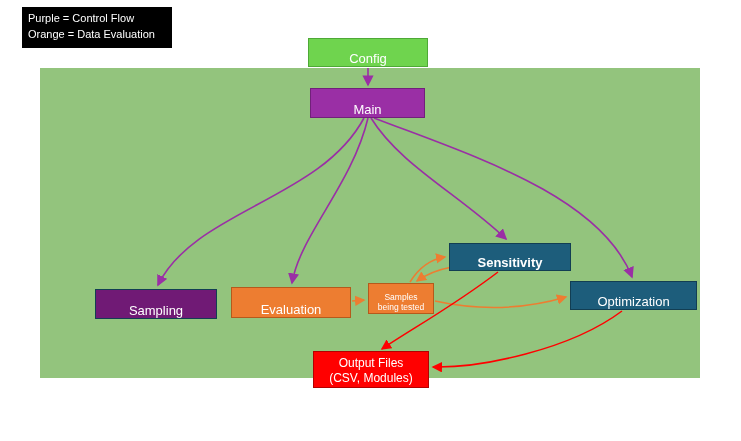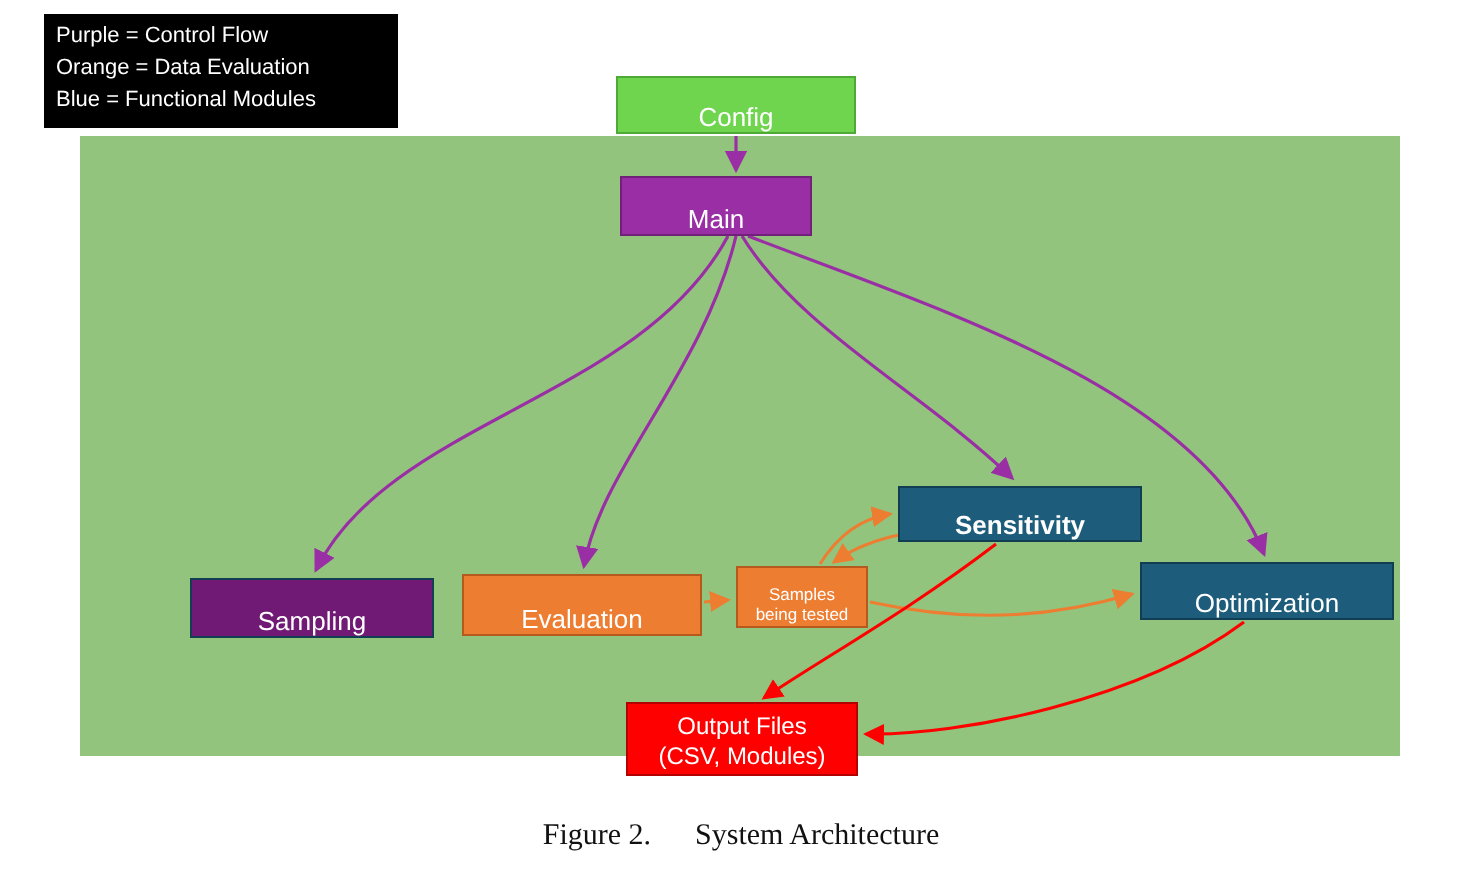--- a/index.html
+++ b/index.html
@@ -7,21 +7,21 @@
   .stage {
     position: relative;
     width: 741px;
     height: 441px;
     background: #ffffff;
     overflow: hidden;
   }
   .legend {
     position: absolute;
     left: 22px; top: 7px;
-    width: 177px;
+    width: 150px;
     background: #000000;
     color: #ffffff;
     font-size: 11px;
     line-height: 1.45;
     padding: 4px 6px 5px 6px;
     z-index: 5;
   }
   .canvas-green {
     position: absolute;
     left: 40px; top: 68px;
@@ -42,21 +42,21 @@
     flex-direction: column;
     align-items: center;
     justify-content: flex-end;
     color: #ffffff;
     font-size: 13px;
     text-align: center;
     z-index: 2;
     border: 1px solid rgba(0,0,0,0.25);
   }
   .node-config    { left: 308px; top: 38px;  width: 120px; height: 29px; background: #6fd44e; border-color: #4ea936; }
-  .node-main      { left: 310px; top: 88px;  width: 96px; height: 30px; background: #9a2fa5; border-color: #71217a; }
+  .node-main      { left: 310px; top: 88px;  width: 115px; height: 30px; background: #9a2fa5; border-color: #71217a; }
   .node-sampling  { left: 95px;  top: 289px; width: 122px; height: 30px; background: #701a75; border-color: #123e53; }
   .node-evaluation{ left: 231px; top: 287px; width: 120px; height: 31px; background: #ed7d31; border-color: #b55a1c; }
   .node-samples   { left: 368px; top: 283px; width: 66px;  height: 31px; background: #ed7d31; border-color: #b55a1c; font-size: 8.5px; line-height: 1.25; }
   .node-sensitivity { left: 449px; top: 243px; width: 122px; height: 28px; background: #1d5d7b; border-color: #123e53; font-weight: bold; }
   .node-optimization{ left: 570px; top: 281px; width: 127px; height: 29px; background: #1d5d7b; border-color: #123e53; }
   .node-output    { left: 313px; top: 351px; width: 116px; height: 37px; background: #ff0000; border-color: #b30000; font-size: 12px; line-height: 1.3; }
   .caption {
     position: absolute;
     left: 0; top: 410px;
     width: 741px;
@@ -69,21 +69,20 @@
   .caption .gap { display: inline-block; width: 22px; }
 </style>
 </head>
 <body>
 
 <div class="stage">
 
   <div class="legend">
     <div>Purple = Control Flow</div>
     <div>Orange = Data Evaluation</div>
-    <div>Blue = Functional Modules</div>
   </div>
 
   <div class="canvas-green"></div>
 
   <svg class="edges" viewBox="0 0 741 441">
     <defs>
       <marker id="arrow-purple" markerWidth="8" markerHeight="8" refX="6" refY="3.5" orient="auto" markerUnits="strokeWidth">
         <path d="M0,0 L7,3.5 L0,7 Z" fill="#9a2fa5"></path>
       </marker>
       <marker id="arrow-orange" markerWidth="8" markerHeight="8" refX="6" refY="3.5" orient="auto" markerUnits="strokeWidth">
@@ -142,17 +141,14 @@
 
   <div class="node node-optimization">
     <span>Optimization</span>
   </div>
 
   <div class="node node-output">
     <span>Output Files</span>
     <span>(CSV, Modules)</span>
   </div>
 
-  <div class="caption">
-    <span>Figure 2.</span><span class="gap"></span><span>System Architecture</span>
-  </div>
 
 </div>
 
 </body></html>

